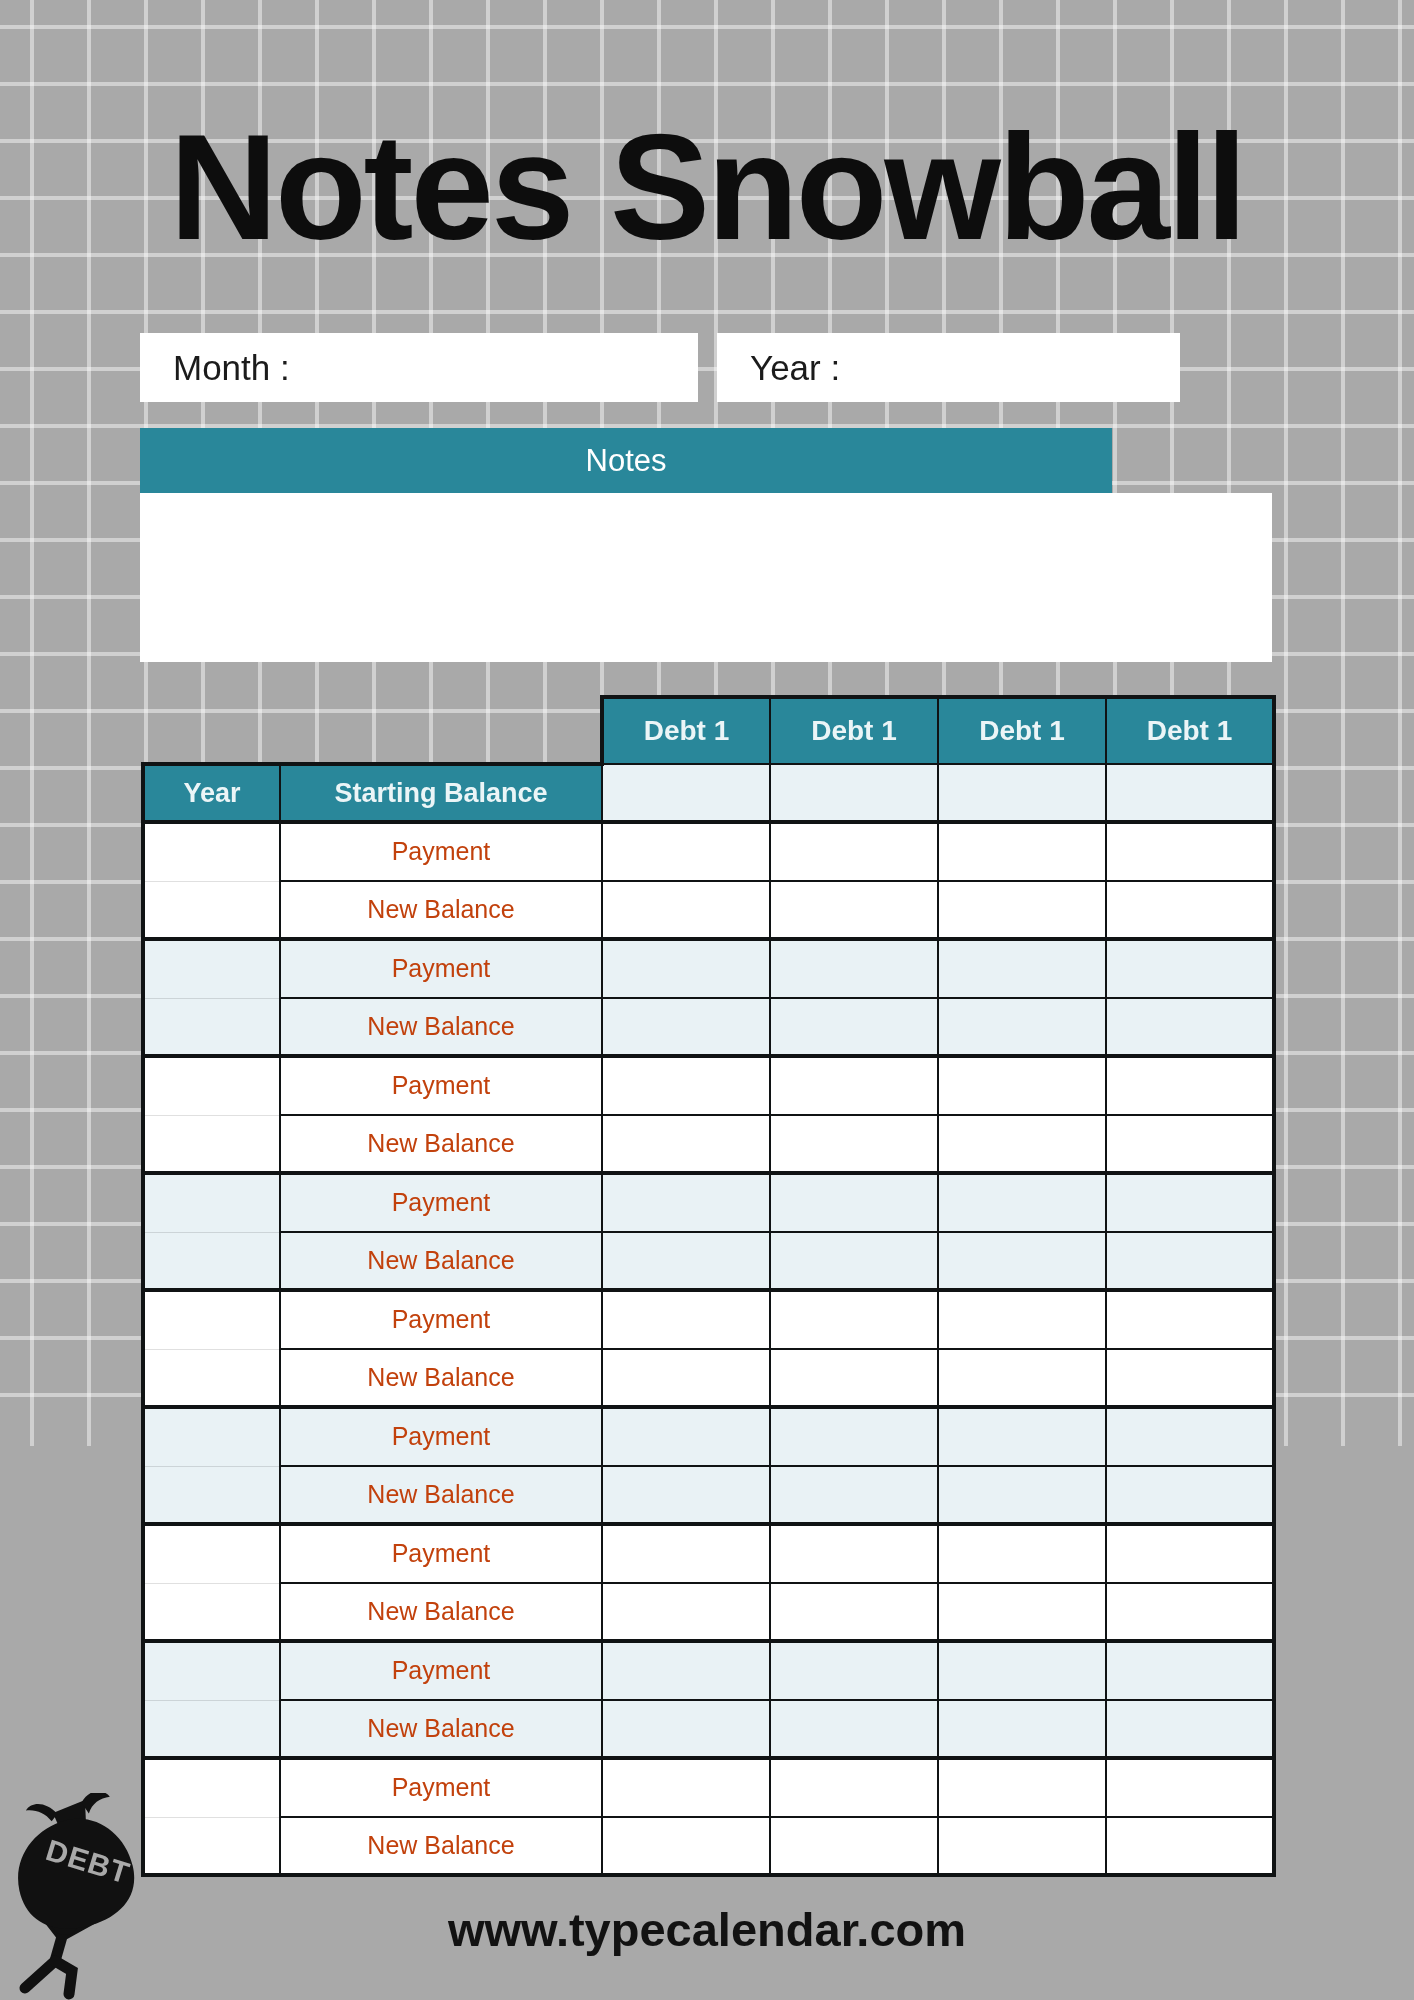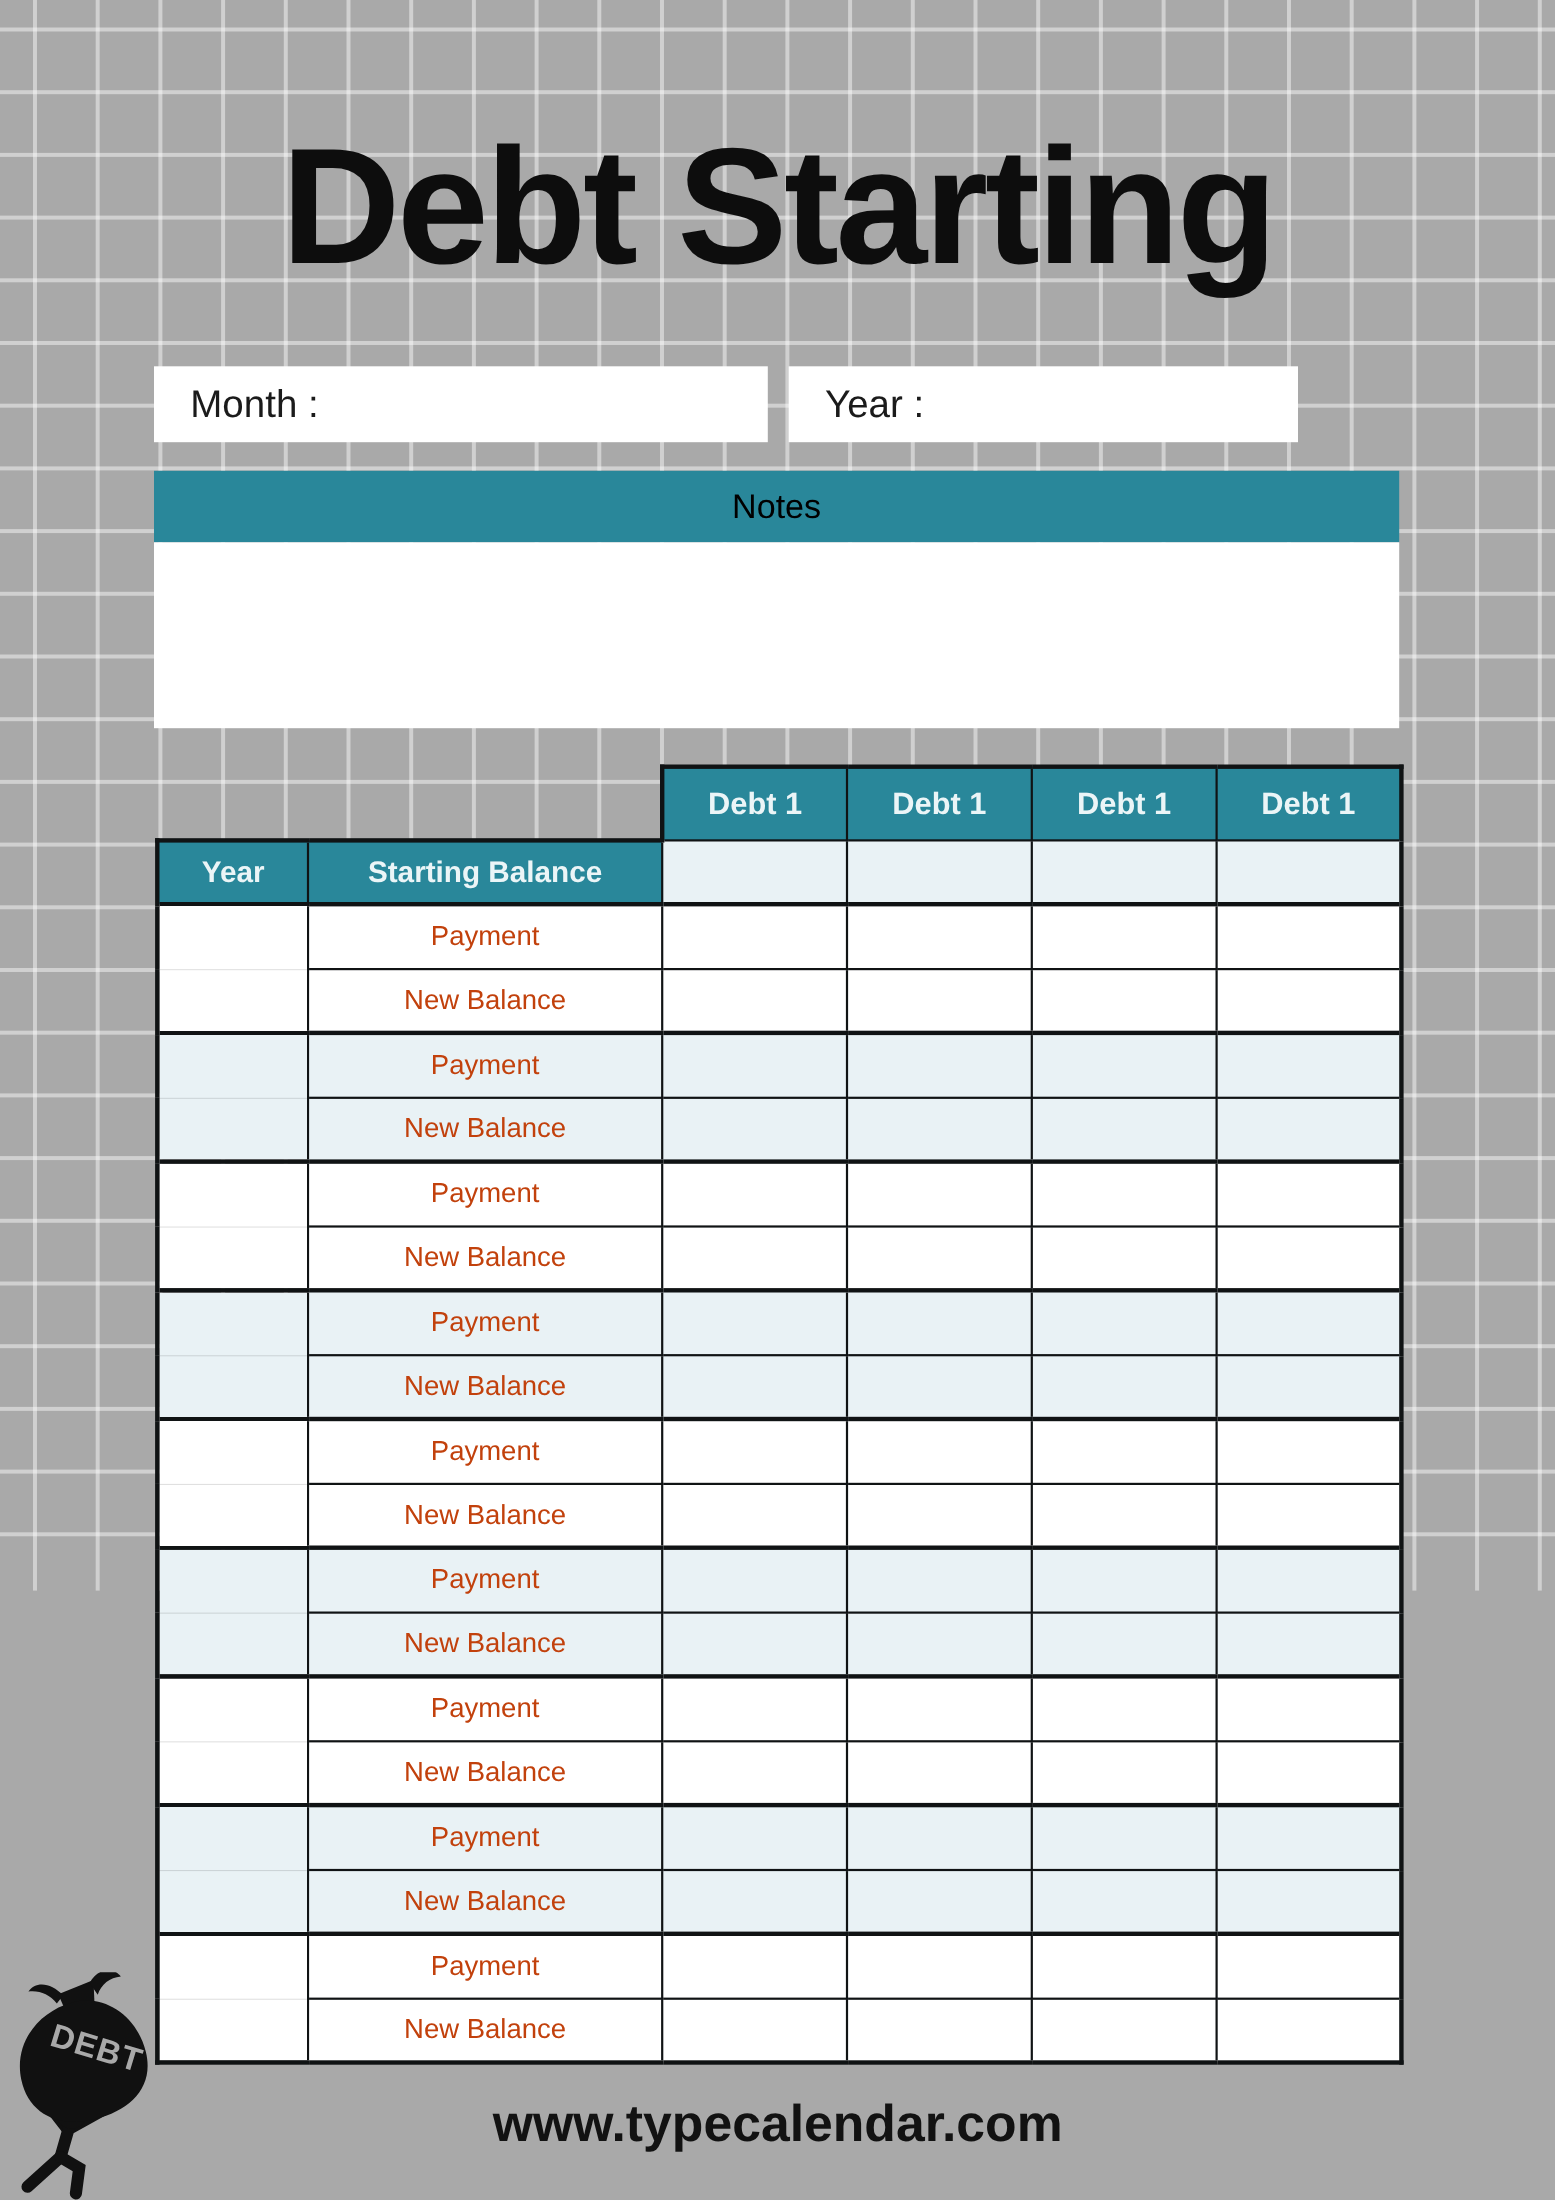--- a/index.html
+++ b/index.html
@@ -24,22 +24,22 @@
   }
   .field-box {
     position:absolute; background:#FFFFFF; display:flex; align-items:center;
   }
   .field-box .field-label {
     font-size:35px; color:#1B1B1B; padding-left:33px; white-space:pre;
   }
   #month-box { left:140px; top:333px; width:558px; height:69px; }
   #year-box  { left:717px; top:333px; width:463px; height:69px; }
   .notes-header {
-    position:absolute; left:140px; top:428px; width:1132px; height:65px;
-    background:#29879A; color:#000000; font-size:31px;
+    position:absolute; left:140px; top:428px; width:972px; height:65px;
+    background:#29879A; color:#ffffff; font-size:31px;
     display:flex; align-items:center; justify-content:center;
   }
   .notes-body {
     position:absolute; left:140px; top:493px; width:1132px; height:169px;
     background:#FFFFFF;
   }
   .sheet-wrap { position:absolute; left:141px; top:695px; }
   table.sheet { border-collapse:collapse; table-layout:fixed; width:1131px; }
   .sheet td, .sheet th { border:2px solid #101314; padding:0; }
   .sheet th { font-weight:700; }
@@ -67,21 +67,21 @@
   }
   .debt-icon { position:absolute; left:8px; top:1793px; }
 </style>
 </head>
 <body>
 
 <div class="page">
 
   <div class="grid-overlay"></div>
 
-  <div class="page-title">Debt Starting</div>
+  <div class="page-title">Notes Snowball</div>
 
   <div class="field-box" id="month-box">
     <span class="field-label">Month :</span>
     <span class="field-value"></span>
   </div>
 
   <div class="field-box" id="year-box">
     <span class="field-label">Year :</span>
     <span class="field-value"></span>
   </div>

